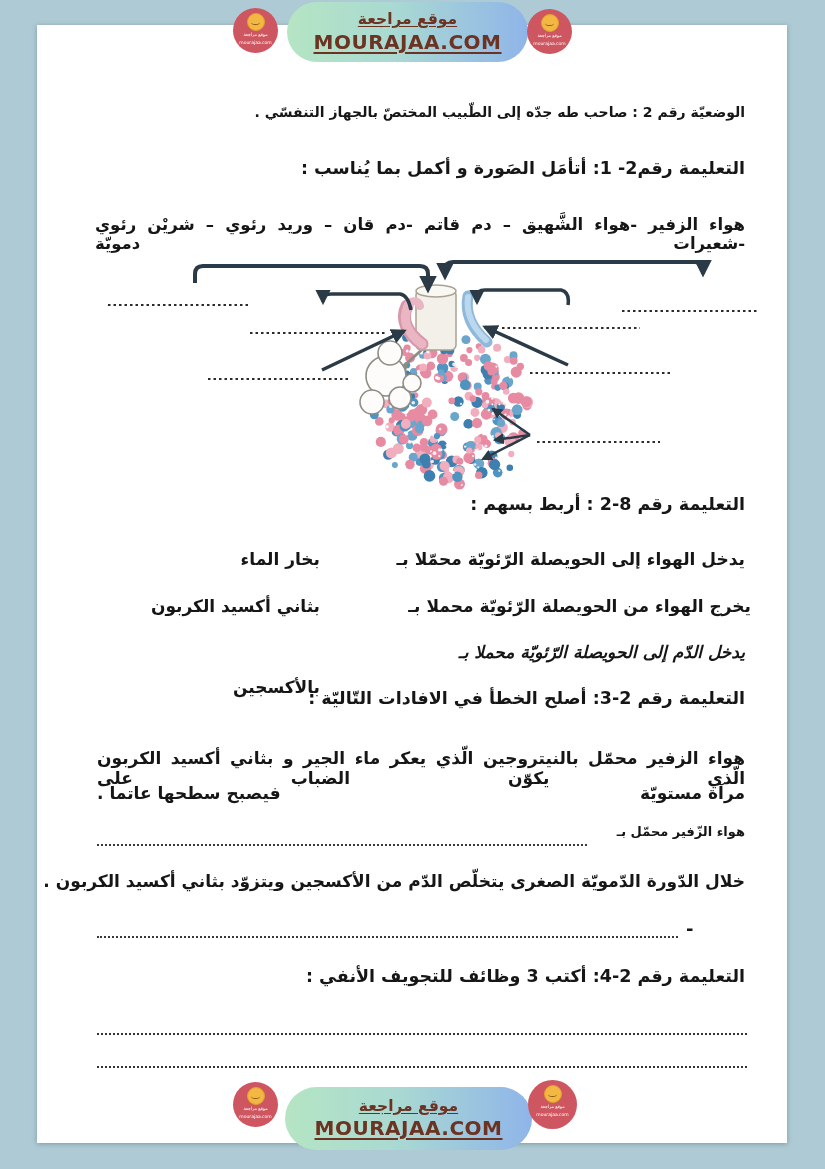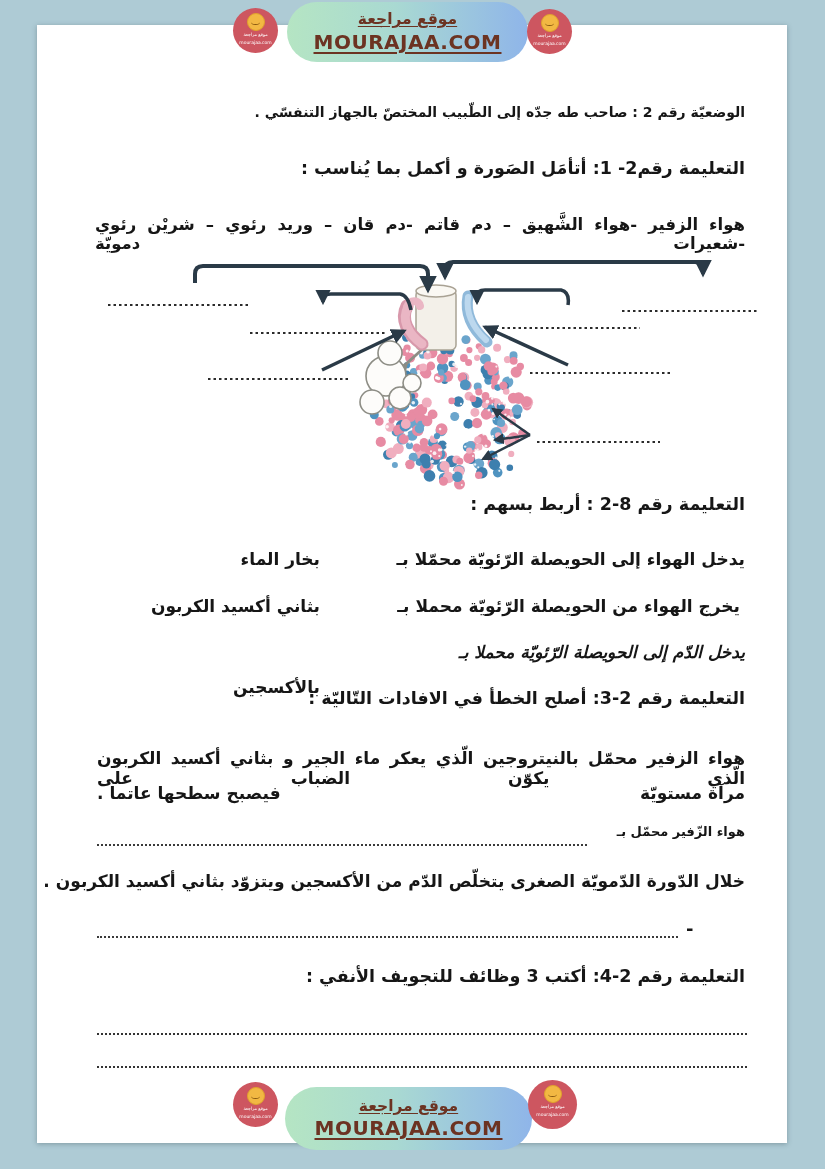--- a/index.html
+++ b/index.html
@@ -454,21 +454,21 @@
       <line x1="440" y1="185" x2="393" y2="209" marker-end="url(#ah)"></line>
     </g>
   </g>
 </svg>
 
 <div class="ar t-sec" style="top:494px;right:80px;">التعليمة رقم 8-2 :  أربط بسهم :</div>
 
 <div class="ar t-row" style="top:549px;right:80px;text-align:right;">يدخل الهواء إلى الحويصلة الرّئويّة محمّلا بـ</div>
 <div class="ar t-row" style="top:549px;right:505px;">بخار الماء</div>
 
-<div class="ar t-row" style="top:596px;right:85px;">يخرج الهواء من الحويصلة الرّئويّة محملا بـ</div>
+<div class="ar t-row" style="top:596px;right:74px;">يخرج الهواء من الحويصلة الرّئويّة محملا بـ</div>
 <div class="ar t-row" style="top:596px;right:505px;">بثاني أكسيد الكربون</div>
 
 <div class="ar t-row" style="top:642px;right:80px;font-style:italic;">يدخل الدّم إلى الحويصلة الرّئويّة محملا بـ</div>
 <div class="ar t-row" style="top:668px;right:505px;margin-top:9px;">بالأكسجين</div>
 
 <div class="ar t-sec" style="top:688px;right:80px;">التعليمة رقم 2-3: أصلح الخطأ في الافادات التّاليّة  :</div>
 
 <div class="ar wrapline" style="top:740px;right:80px;left:97px;font-size:17px;text-align:justify;text-align-last:justify;">هواء الزفير محمّل بالنيتروجين الّذي يعكر ماء الجير و بثاني أكسيد الكربون الّذي يكوّن الضباب على</div>
 <div class="ar flexline" style="top:783px;right:80px;left:97px;font-size:17px;">
   <span>مرآة  مستويّة</span>

